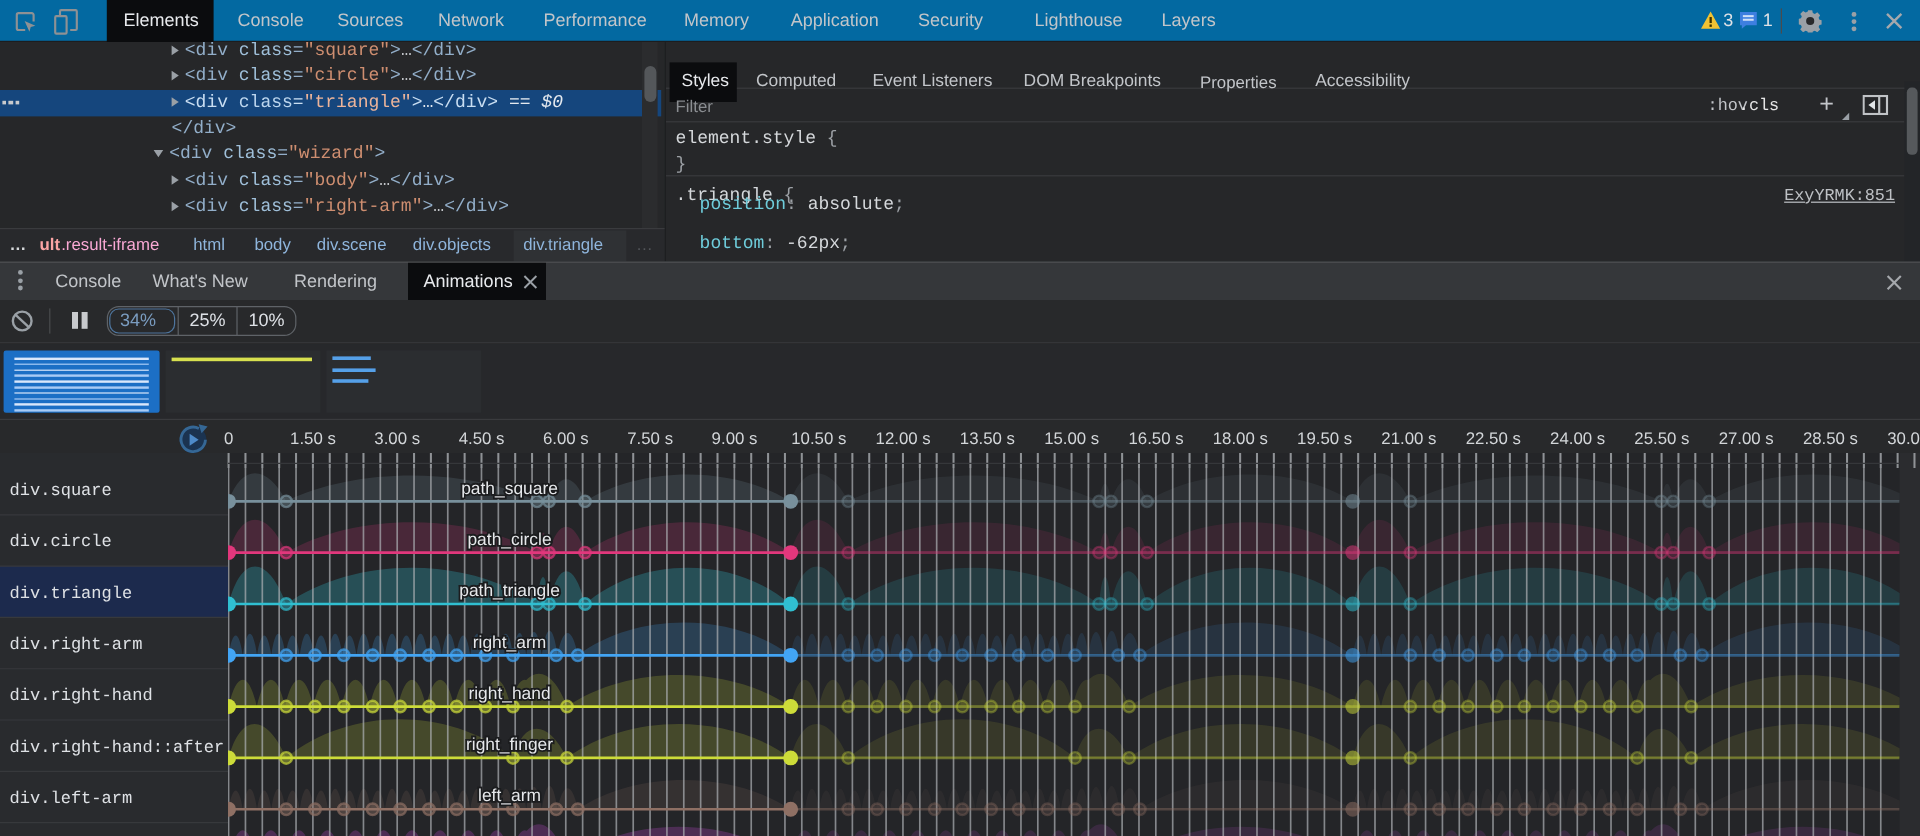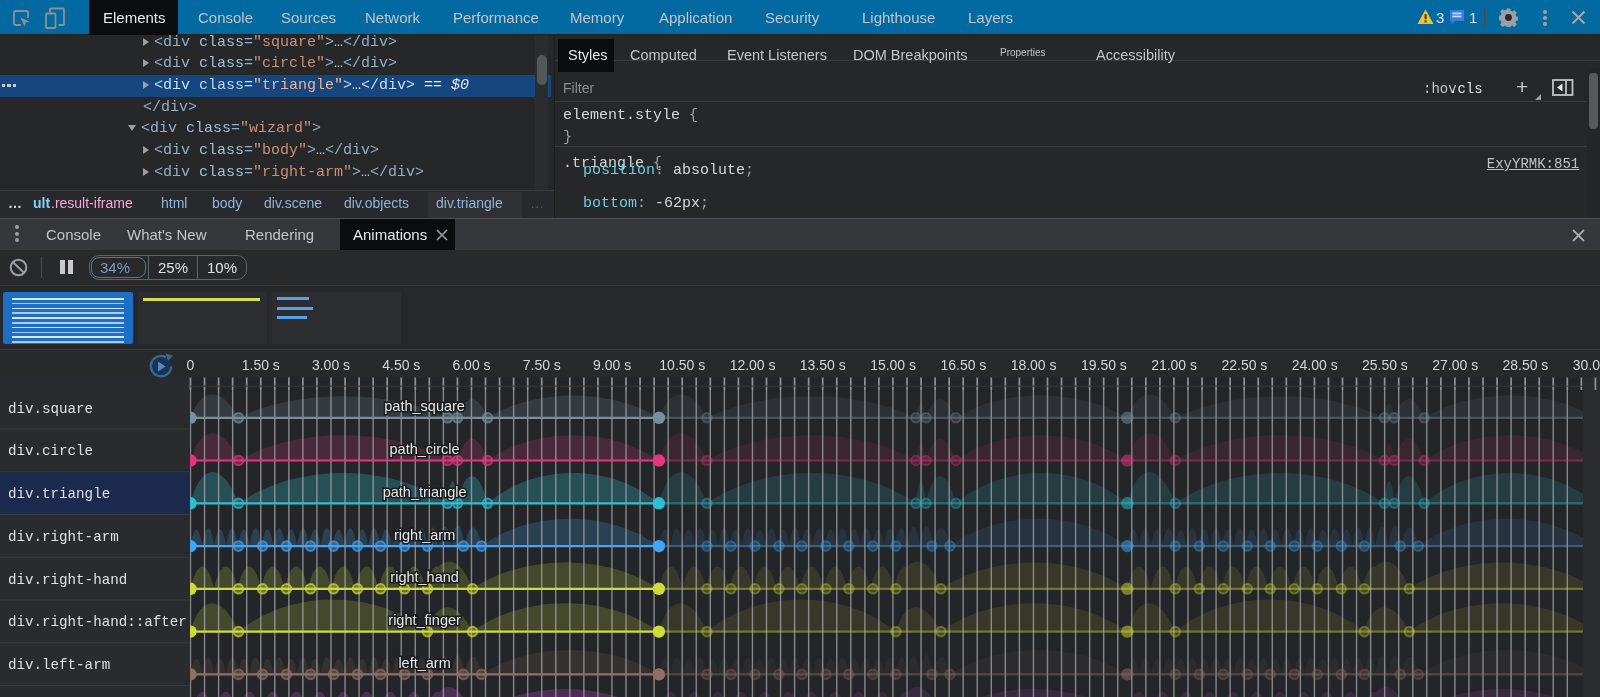--- a/index.html
+++ b/index.html
@@ -63,37 +63,37 @@
     <div class="abs mono" style="left:0;top:126.7px;width:551px;height:21.7px;font-size:15px;line-height:21.7px;white-space:pre"><span style="position:absolute;left:143px"><span style="display:inline-block;width:0;height:0;border-left:6px solid #9AA0A6;border-top:4px solid transparent;border-bottom:4px solid transparent;vertical-align:middle;margin-right:5px"></span><span style="color:#92AEC9">&lt;div </span><span style="color:#9FBFD9">class</span><span style="color:#92AEC9">=</span><span style="color:#CE8E70">"right-arm"</span><span style="color:#92AEC9">&gt;</span><span style="color:#C3C6CA">…</span><span style="color:#92AEC9">&lt;/div&gt;</span></span></div>
     <div class="abs" style="left:2px;top:49px;width:3.2px;height:3.2px;background:#C8CACD"></div>
     <div class="abs" style="left:7.4px;top:49px;width:3.2px;height:3.2px;background:#C8CACD"></div>
     <div class="abs" style="left:12.8px;top:49px;width:3.2px;height:3.2px;background:#C8CACD"></div>
     <div class="abs" style="left:535px;top:0;width:13px;height:156px;background:#2B2C2E"></div>
     <div class="abs" style="left:537px;top:20px;width:10px;height:30px;background:#54575A;border-radius:5px"></div>
   </div>
 <div class="abs" style="left:0;top:190px;width:554px;height:28px;background:#28292C;border-top:1px solid #3A3B3E">
     <div class="abs" style="left:428px;top:1px;width:94px;height:26px;background:#2F3134"></div>
     <div class="abs" style="left:8px;top:4px;font-size:14px;color:#D5D8DB"><b>…</b></div>
-    <div class="abs" style="left:33px;top:4px;font-size:14px;color:#7dd3fc"><b>ult</b></div>
+    <div class="abs" style="left:33px;top:4px;font-size:14px;color:#fca5a5"><b>ult</b></div>
     <div class="abs" style="left:51px;top:4px;font-size:14px;color:#f9a8d4">.result-iframe</div>
     <div class="abs" style="left:161px;top:4px;font-size:14px;color:#8FB5DC">html</div>
     <div class="abs" style="left:212px;top:4px;font-size:14px;color:#8FB5DC">body</div>
     <div class="abs" style="left:264px;top:4px;font-size:14px;color:#8FB5DC">div.scene</div>
     <div class="abs" style="left:344px;top:4px;font-size:14px;color:#8FB5DC">div.objects</div>
     <div class="abs" style="left:436px;top:4px;font-size:14px;color:#8FB5DC">div.triangle</div>
     <div class="abs" style="left:530px;top:4px;font-size:14px;color:#53565A">…</div>
   </div>
 <div class="abs" style="left:555px;top:35px;width:1045px;height:183px;background:#262729;overflow:hidden">
-    <div class="abs" style="left:0;top:4px;width:1045px;height:22px;border-bottom:1px solid #3A3B3E">
+    <div class="abs" style="left:0;top:17px;width:1045px;height:22px;border-bottom:1px solid #3A3B3E">
       <div class="abs" style="left:3px;top:0;width:56px;height:33px;background:#0B0C0E"></div>
       <div class="abs" style="left:13px;top:8px;font-size:14.5px;color:#E8EAED">Styles</div>
       <div class="abs" style="left:75px;top:8px;font-size:14.5px;color:#C2C5C9">Computed</div>
       <div class="abs" style="left:172px;top:8px;font-size:14.5px;color:#C2C5C9">Event Listeners</div>
       <div class="abs" style="left:298px;top:8px;font-size:14.5px;color:#C2C5C9">DOM Breakpoints</div>
-      <div class="abs" style="left:445px;top:8px;font-size:10px;color:#C2C5C9">Properties</div>
+      <div class="abs" style="left:445px;top:8px;font-size:14px;color:#C2C5C9">Properties</div>
       <div class="abs" style="left:541px;top:8px;font-size:14.5px;color:#C2C5C9">Accessibility</div>
     </div>
     <div class="abs" style="left:8px;top:45px;font-size:14px;color:#8A8D91">Filter</div>
     <div class="abs mono" style="left:868px;top:46px;font-size:14px;color:#C2C5C9">:hov</div>
     <div class="abs mono" style="left:894px;top:46px;font-size:14px;color:#e5e5e5">.cls</div>
     <div class="abs" style="left:961px;top:40px;font-size:21px;color:#C2C5C9">+</div>
     <svg class="abs" style="left:997px;top:44px" width="22" height="17" viewBox="0 0 22 17">
 <rect x="1" y="1" width="19.5" height="15" stroke="#C0C3C6" stroke-width="1.8" fill="none"></rect>
 <line x1="14" y1="1" x2="14" y2="16" stroke="#C0C3C6" stroke-width="1.8"></line>
 <path d="M10.5 4.5 L5 8.5 L10.5 12.5 Z" fill="#E2E5E8"></path>

